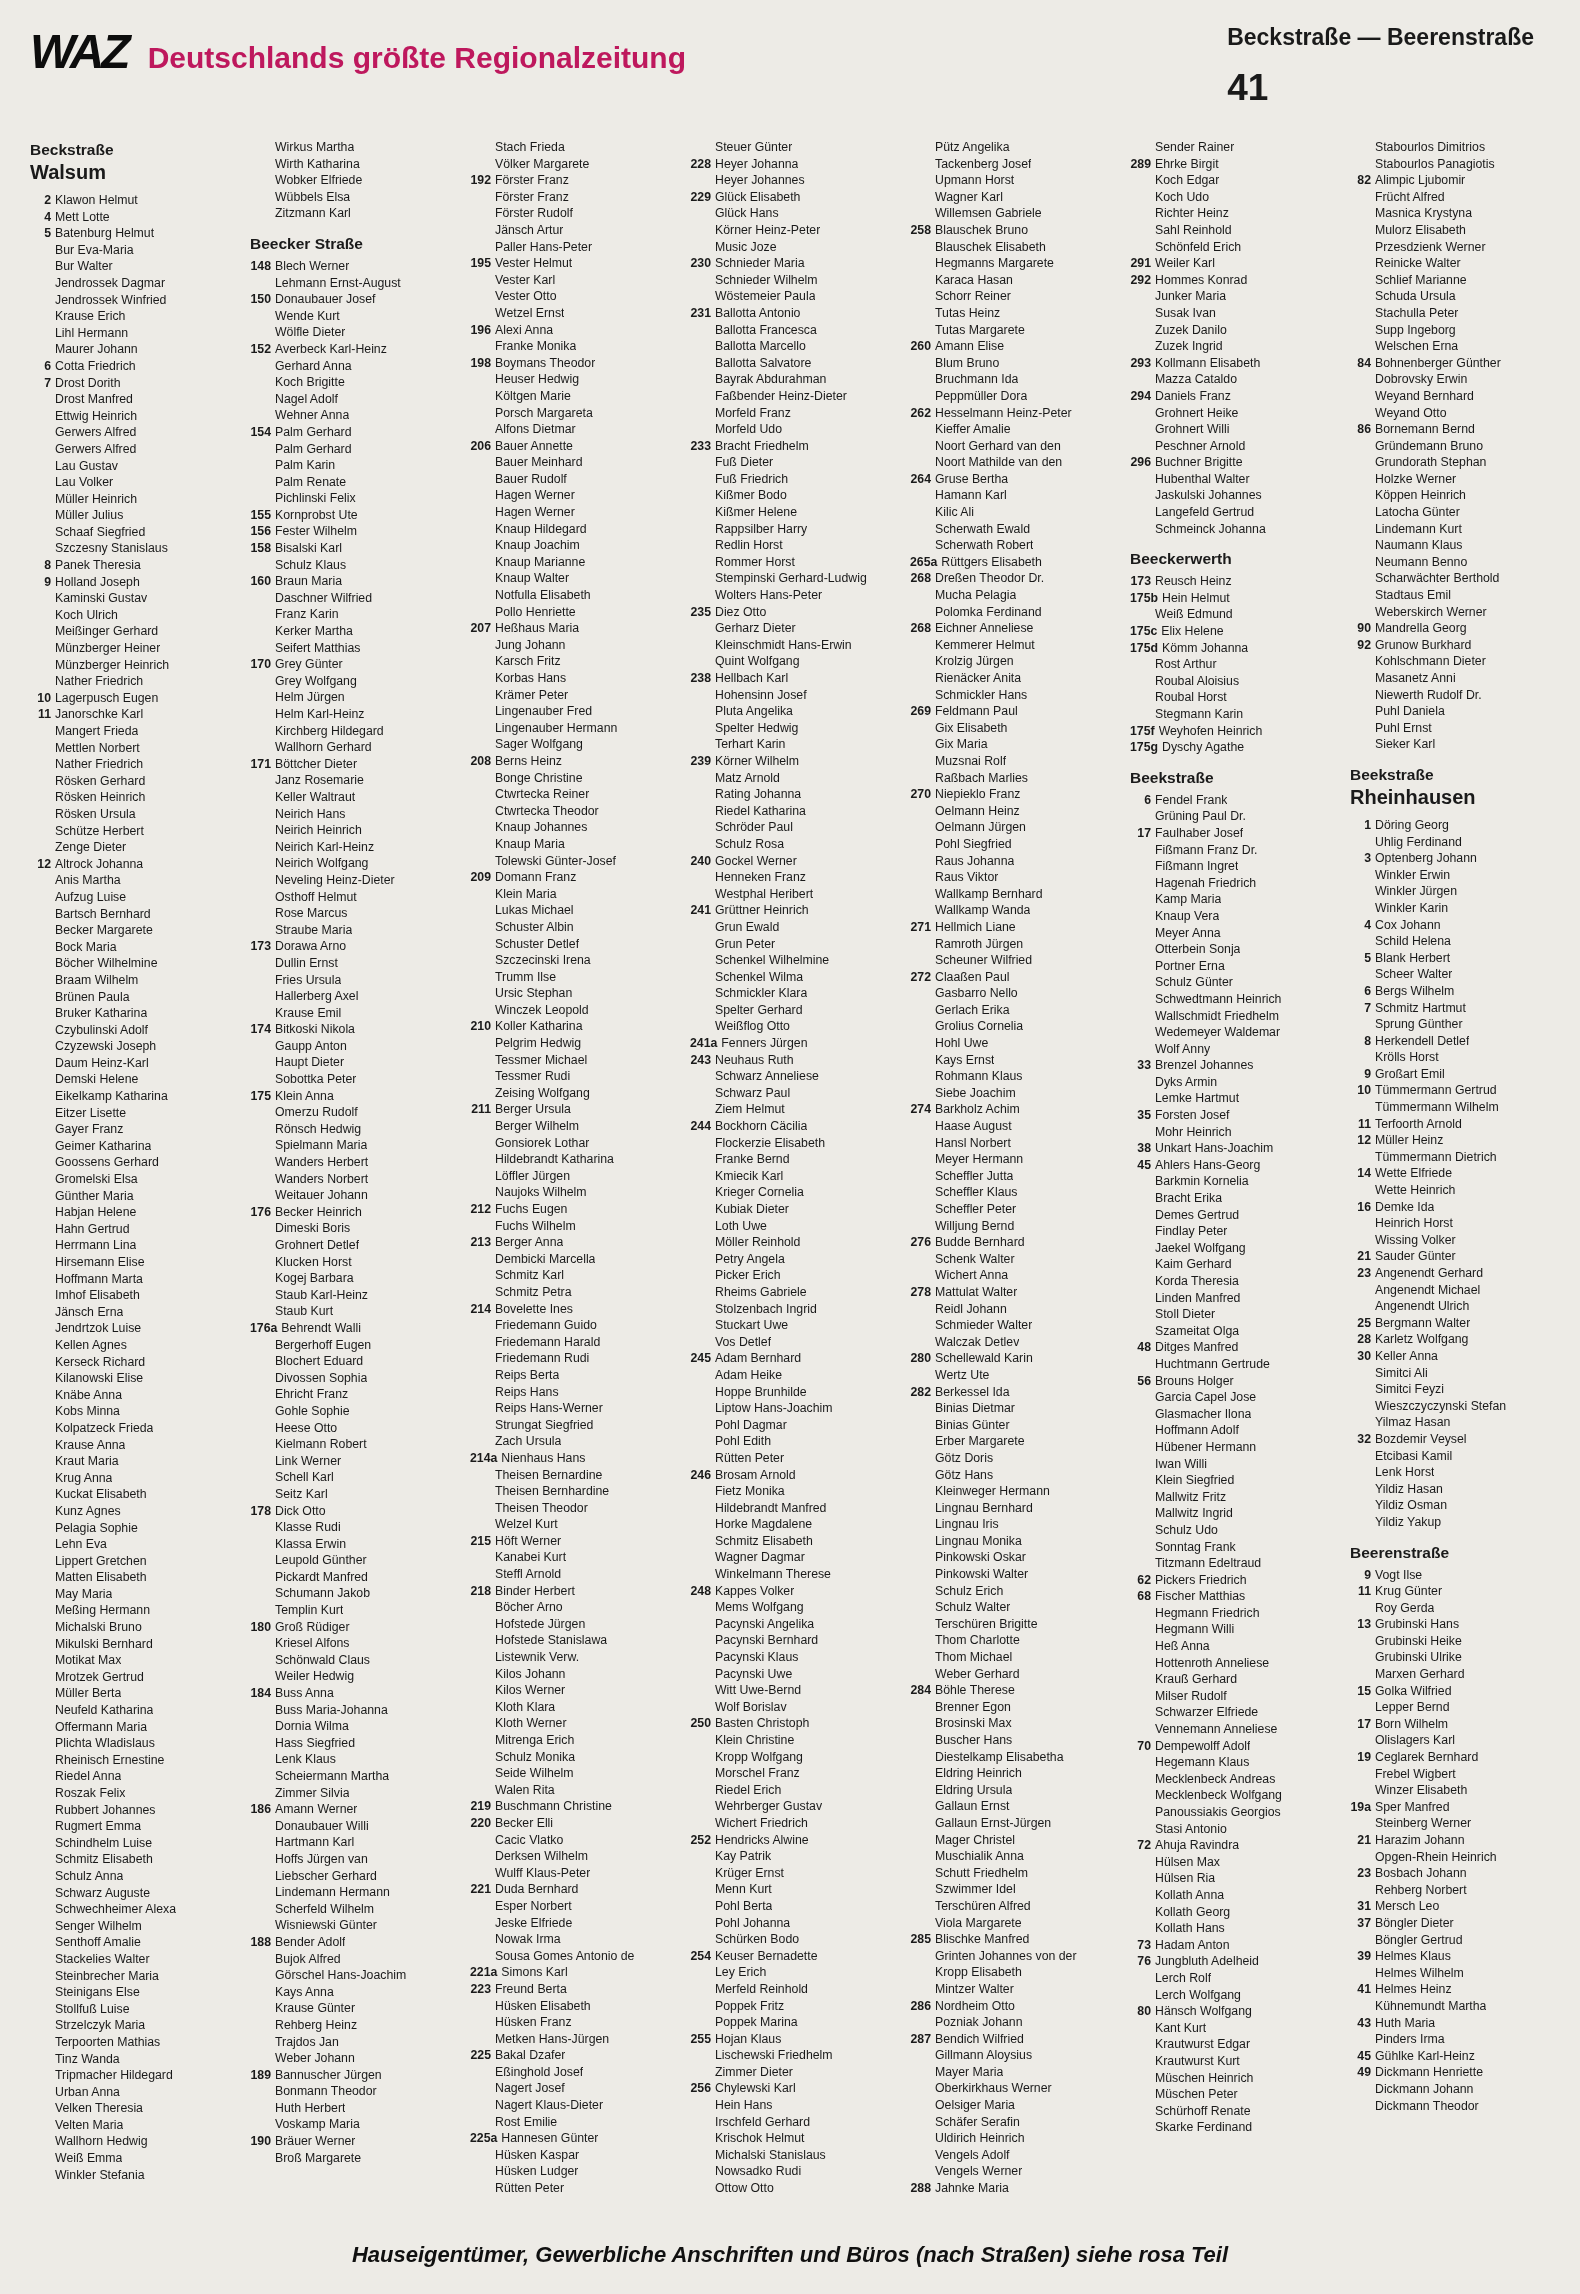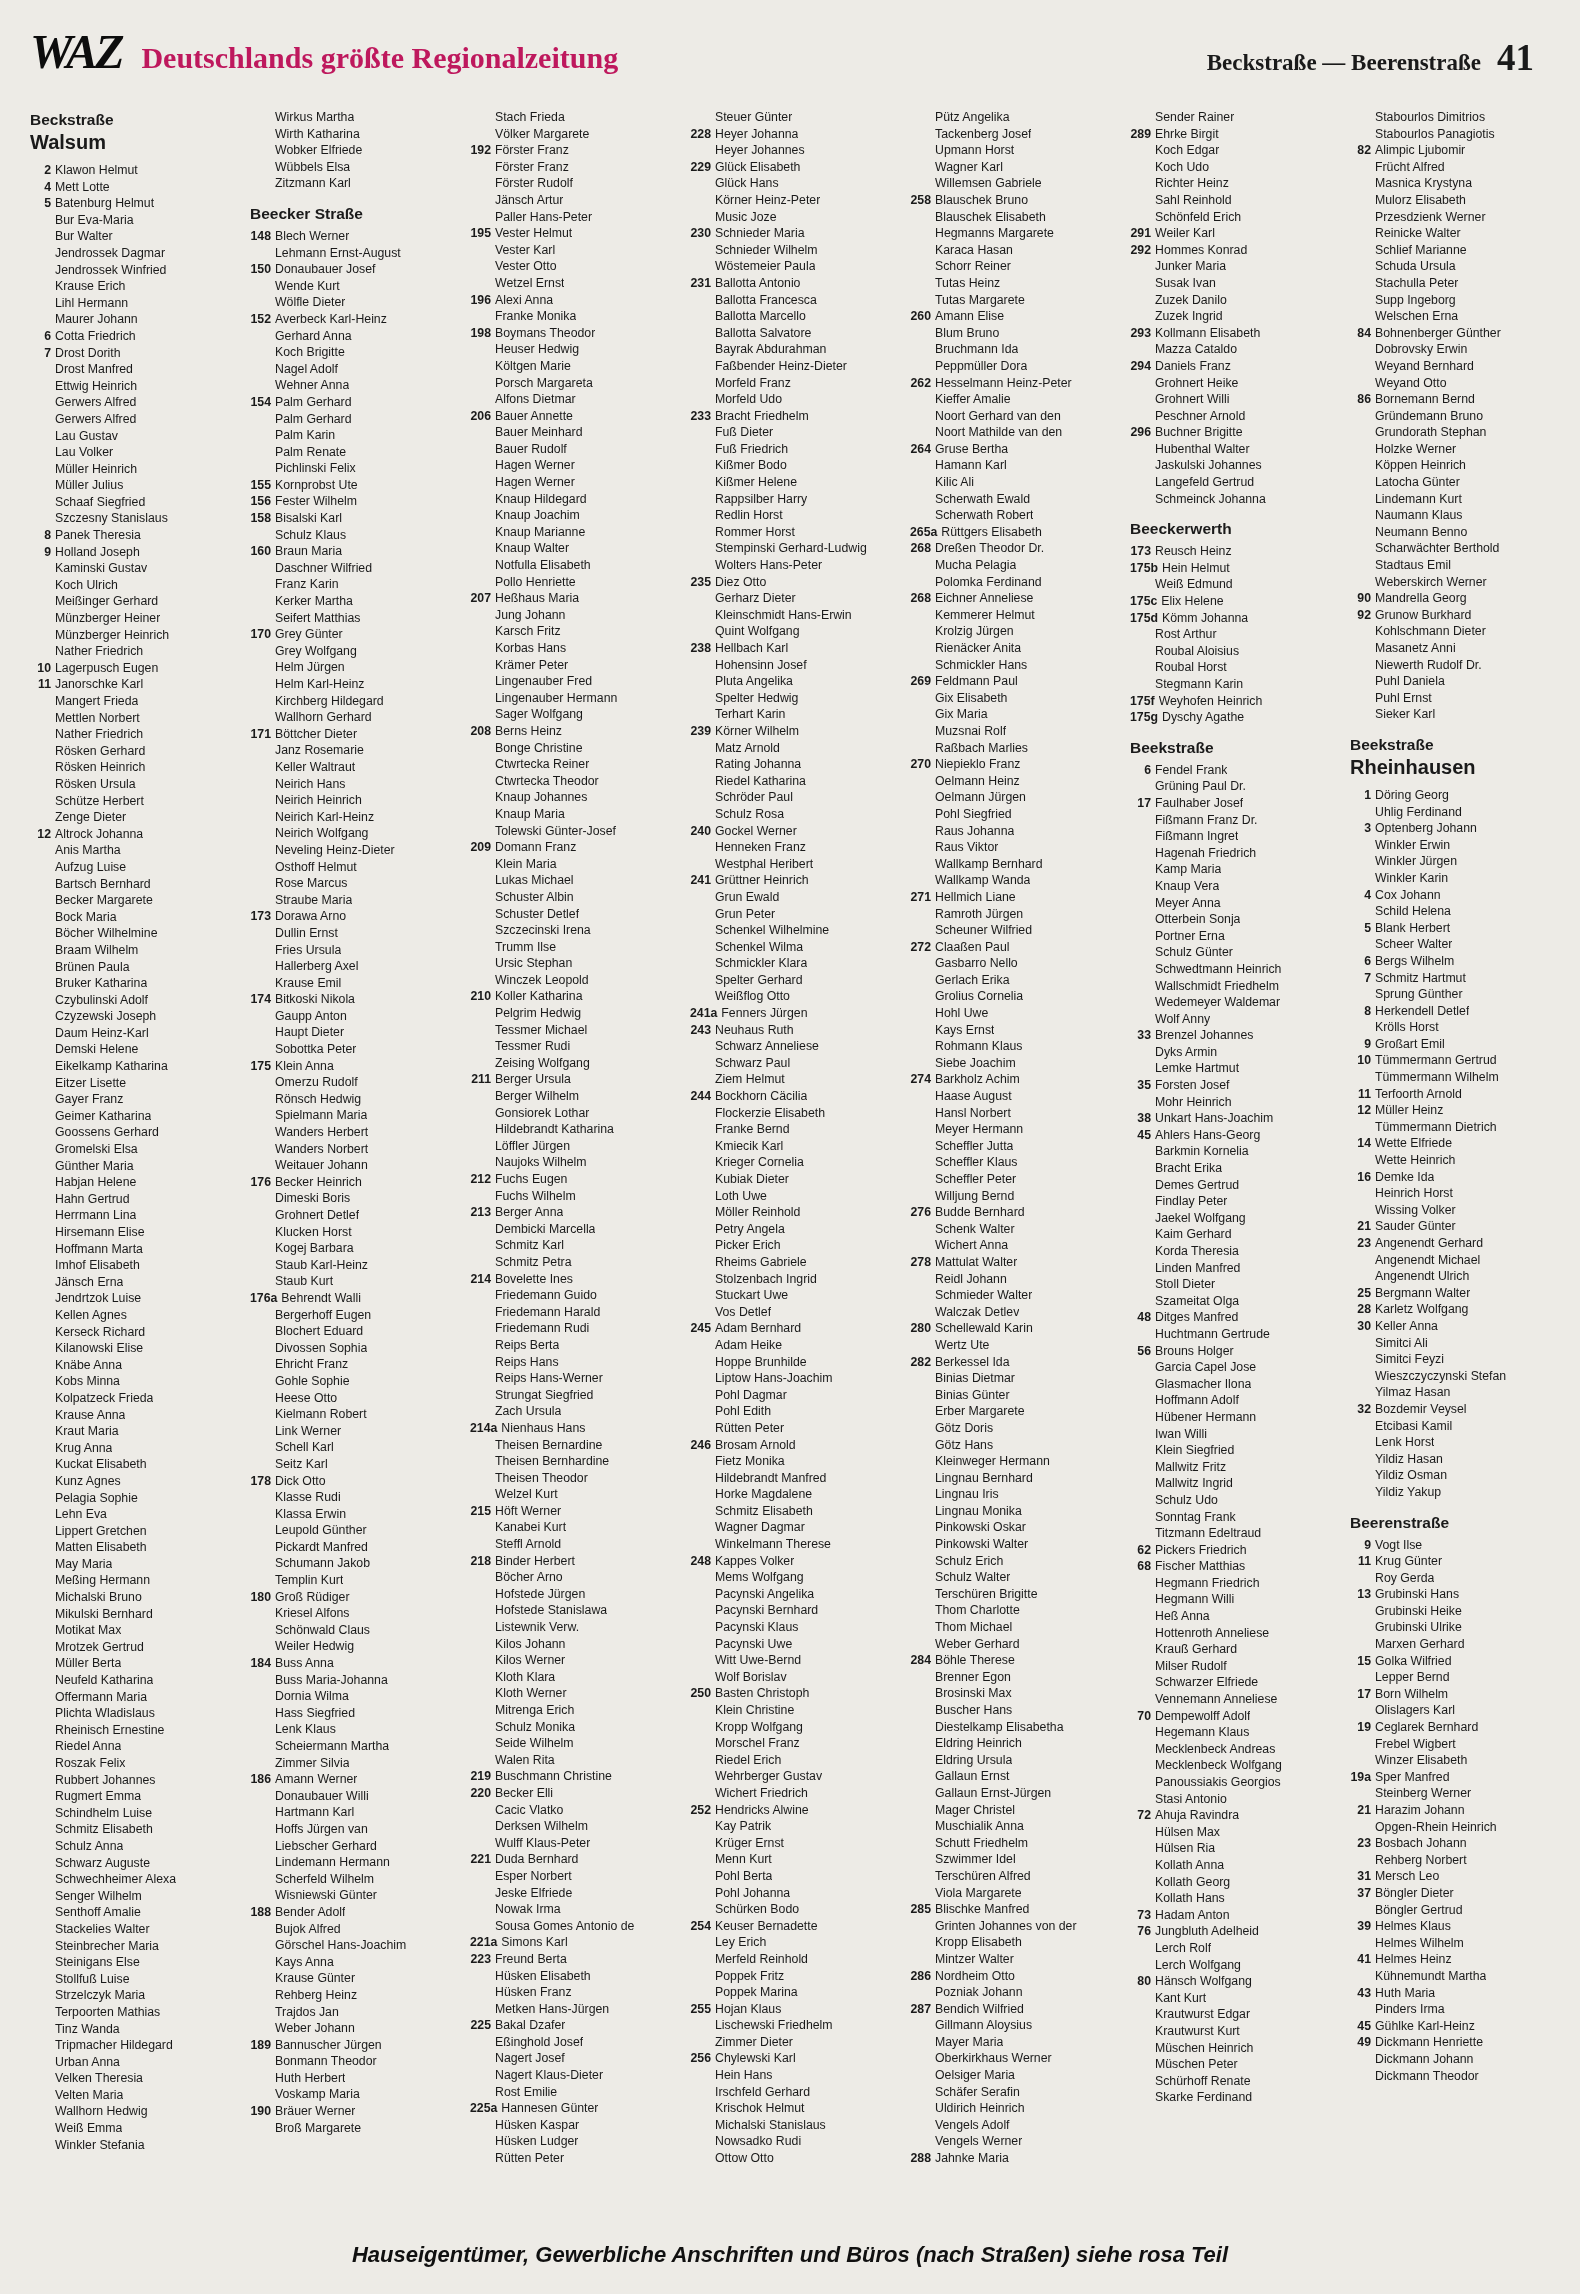--- a/index.html
+++ b/index.html
@@ -2,25 +2,25 @@
 <html><head>
 <meta charset="utf-8">
 <style>
   * { margin:0; padding:0; box-sizing:border-box; }
   html,body { background:#d6d5d0; }
   .page {
     width:1580px; height:2294px; margin:0 auto; position:relative; overflow:hidden;
     background:#edebe6; color:#1a1a1a;
     font-family:"Liberation Sans", sans-serif;
   }
-  .masthead { display:flex; justify-content:space-between; align-items:flex-end; padding:24px 46px 6px 30px;font-family:Liberation Serif, serif; }
+  .masthead { display:flex; justify-content:space-between; padding:24px 46px 6px 30px; }
   .brand { display:flex; align-items:baseline; gap:20px; }
   .logo { font-size:48px; font-weight:bold; font-style:italic; letter-spacing:-3px; color:#0d0d0d; }
   .tagline { font-size:30px; font-weight:bold; color:#be185d; }
-  .pageinfo { display:flex; align-items:baseline; gap:16px; }
+  .pageinfo { display:flex; align-items:baseline; gap:16px;flex-direction:column; }
   .range { font-size:23px; font-weight:bold; }
   .pagenum { font-size:37px; font-weight:bold; }
   .columns { display:flex; gap:20px; padding:24px 30px 0 30px; }
   .col { flex:1 1 0; min-width:0; }
   .entry { display:flex; font-size:12.3px; line-height:16.6px; white-space:nowrap; }
   .num { flex:0 0 auto; min-width:25px; text-align:right; font-weight:bold; padding-right:4px; }
   .nm { overflow:hidden; }
   .street-heading { font-weight:bold; font-size:15.5px; line-height:19px; margin:1px 0 5px; }
   .district-heading { font-weight:bold; font-size:20px; line-height:17px; }
   .gap { height:11px; }

